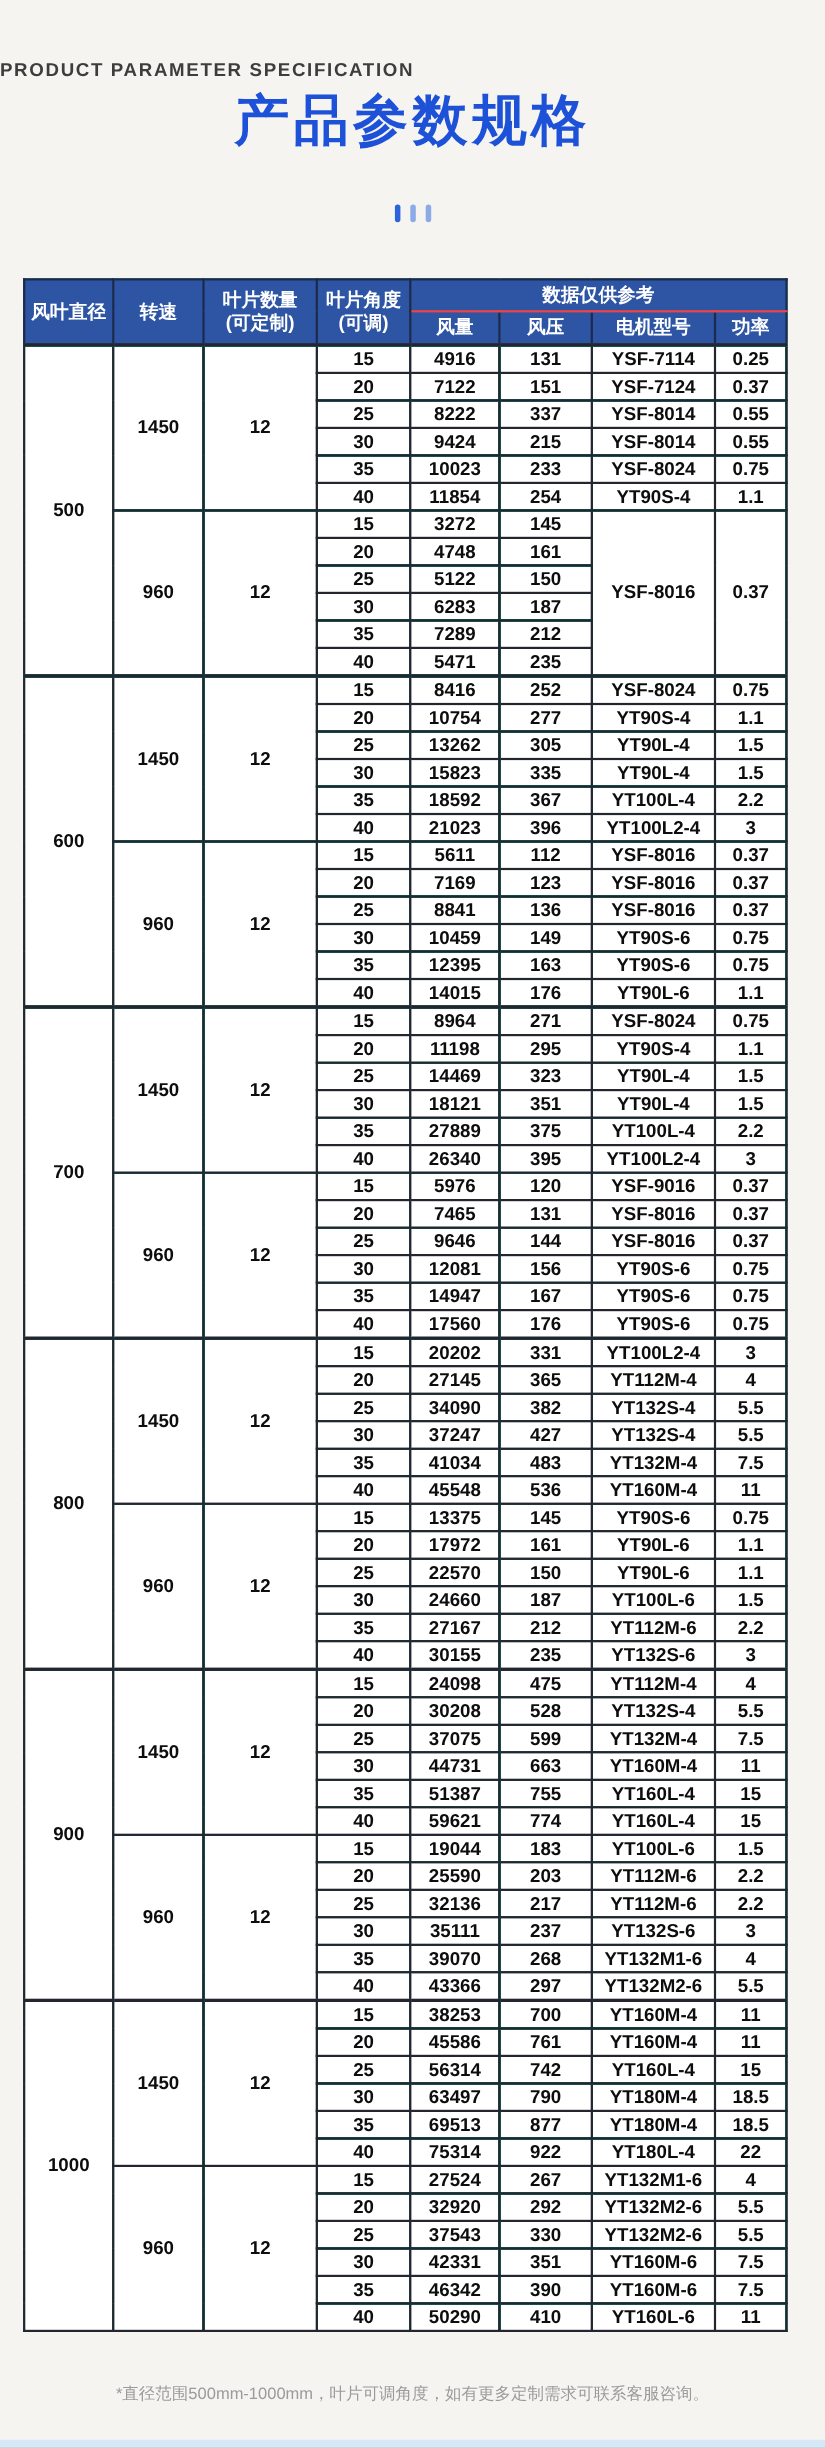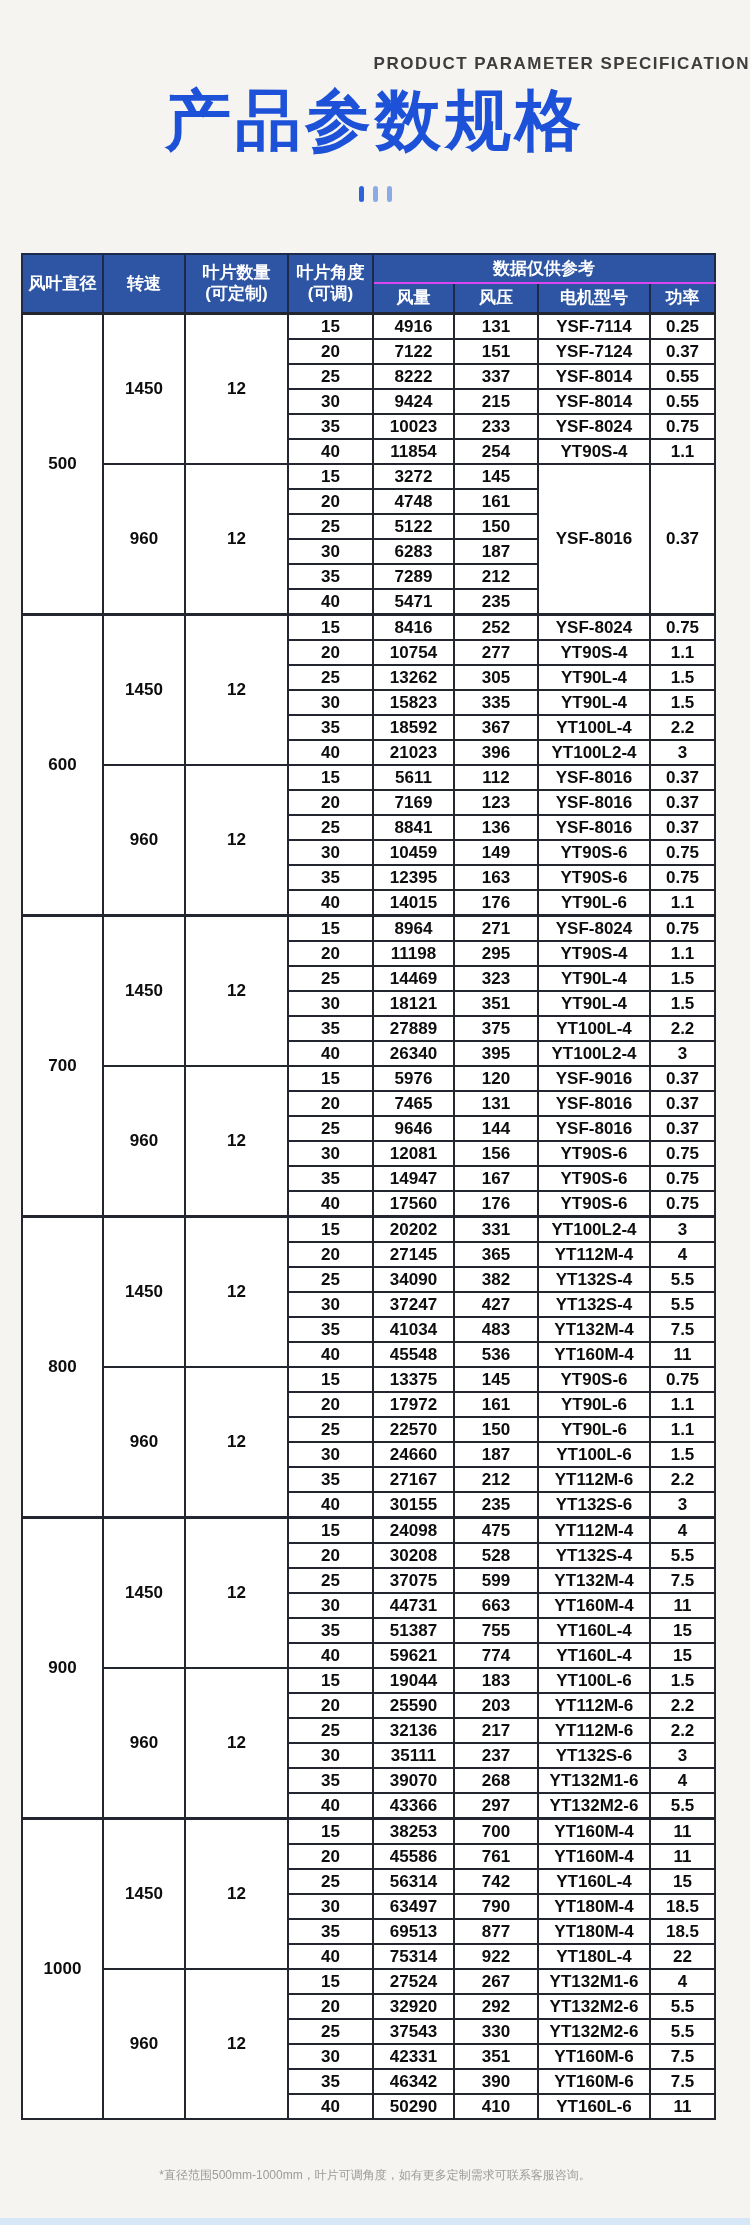--- a/index.html
+++ b/index.html
@@ -1,26 +1,26 @@
 <!DOCTYPE html>
 <html><head>
 <meta charset="utf-8">
 <style>
   * { margin:0; padding:0; box-sizing:border-box; }
   body { width:750px; font-family:"Liberation Sans","DejaVu Sans",sans-serif; }
   .page { position:relative; width:750px; height:2225px; background:#f5f4f1; overflow:hidden; }
 
   .subtitle{
     position:absolute; top:54px; left:0; width:100%;
-    text-align:right; font-size:17px; font-weight:bold;
-    letter-spacing:1.5px; color:#3d3d3d;padding-left:20px;
+    text-align:left; font-size:17px; font-weight:bold;
+    letter-spacing:1.5px; color:#3d3d3d;
   }
   .title{
     position:absolute; top:76px; left:0; width:100%;
-    text-align:center; font-size:66px; font-weight:900;
+    text-align:center; font-size:50px; font-weight:900;
     letter-spacing:4px; color:#1d52d8;
   }
   .bars{
     position:absolute; top:186px; left:0; width:100%;
     display:flex; justify-content:center; gap:9px;
   }
   .bar{ width:5px; height:16px; border-radius:3px; }
   .bar.b1{ background:#2c63da; }
   .bar.b2,.bar.b3{ background:#8aabe6; }
 
@@ -28,35 +28,35 @@
     position:absolute; left:21px; top:253px; width:693px;
     border-collapse:collapse; table-layout:fixed; background:#0f766e;
   }
   .spec th{
     background:#2d55a4; color:#ffffff;
     border:2px solid #1e2a4c;
     font-size:17px; font-weight:bold; line-height:21px;
     height:29px; text-align:center; vertical-align:middle;
   }
   .spec thead tr.subhead th{ height:30px;margin-top:48px; }
-  .spec th.ref{ border-bottom:2px solid #d946ef;margin-top:40px; }
+  .spec th.ref{ border-bottom:2px solid #ef4444;margin-top:40px; }
   .spec td{
     background:#ffffff; color:#0d0d0d;
     border:2px solid #23262e;
     font-size:17px; font-weight:600;
     height:23.4px; line-height:23px;
     text-align:center; vertical-align:middle;
     padding:0;
     white-space:nowrap; overflow:hidden;
   }
   .spec tr.group-start td{ border-top:3px solid #23262e; }
 
   .footnote{
     position:absolute; top:2167px; left:0; width:100%;
-    text-align:center; font-size:12px; color:#9b9b9b;
+    text-align:center; font-size:15px; color:#9b9b9b;
   }
   .bottom-band{
     position:absolute; bottom:0; left:0; width:100%; height:7px;
     background:#d6e7f8;
   }
 </style>
 </head>
 <body>
 
 <div class="page">

